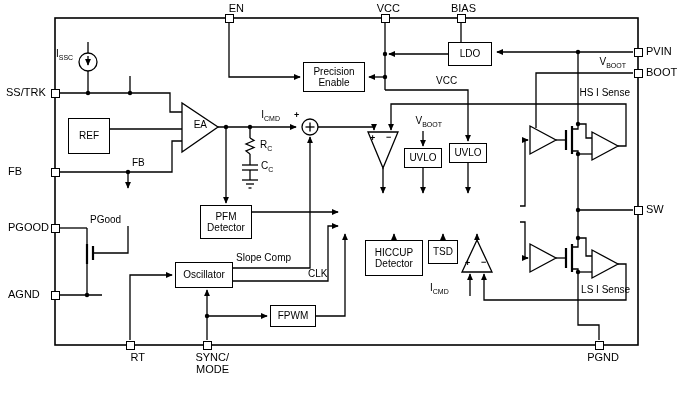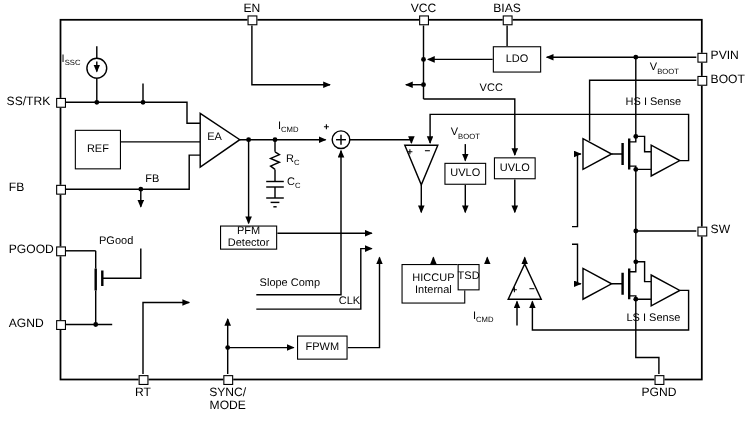--- a/index.html
+++ b/index.html
@@ -10,21 +10,21 @@
   .wire{fill:none;stroke:#000;stroke-width:1.3}
   .bar{fill:none;stroke:#000;stroke-width:2.2}
   .shape{fill:#fff;stroke:#000;stroke-width:1.3}
   .dot{fill:#000;stroke:none}
   .blk{position:absolute;border:1.4px solid #000;background:#fff;display:flex;
        align-items:center;justify-content:center;text-align:center;
        font-size:10px;line-height:1.12;padding:1px}
   .pin{position:absolute;width:9px;height:9px;border:1.5px solid #000;background:#fff}
   .lbl{position:absolute;font-size:10px;white-space:nowrap;line-height:1.05}
   .pinlbl{position:absolute;font-size:11px;white-space:nowrap;line-height:1.05}
-  .ctr{text-align:center}
+  .ctr{text-align:right}
   .rgt{text-align:left}
   .sign{position:absolute;font-size:9px;font-weight:bold;line-height:1}
   sub{font-size:7px}
   .cl{letter-spacing:.5px}
 </style>
 </head>
 <body>
 
 <div class="stage">
 
@@ -147,37 +147,43 @@
         <circle class="dot" cx="578" cy="124" r="2.2"></circle>
       <circle class="dot" cx="578" cy="154" r="2.2"></circle>
         <circle class="dot" cx="578" cy="238" r="2.2"></circle>
       <circle class="dot" cx="578" cy="272" r="2.2"></circle>
     </g>
   </svg>
 
   <div class="blk" style="left:68px;top:118px;width:42px;height:36px">
       <span>REF</span>
     </div>
-  <div class="blk" style="left:200px;top:205px;width:52px;height:22px">
+  <div class="blk" style="left:200px;top:205px;width:52px;height:34px">
       <span>PFM Detector</span>
+    </div>
+  <div class="blk" style="left:303px;top:62px;width:62px;height:30px">
+      <span>Precision Enable</span>
     </div>
   <div class="blk" style="left:448px;top:42px;width:44px;height:24px">
       <span>LDO</span>
     </div>
   <div class="blk" style="left:404px;top:148px;width:38px;height:20px">
       <span>UVLO</span>
     </div>
   <div class="blk" style="left:449px;top:143px;width:38px;height:20px">
       <span>UVLO</span>
     </div>
   <div class="blk" style="left:365px;top:240px;width:58px;height:36px">
-      <span>HICCUP Internal</span>
-    </div>
-  <div class="blk" style="left:416px;top:240px;width:20px;height:24px">
+      <span>HICCUP Detector</span>
+    </div>
+  <div class="blk" style="left:428px;top:240px;width:30px;height:24px">
       <span>TSD</span>
+    </div>
+  <div class="blk" style="left:175px;top:262px;width:58px;height:26px">
+      <span>Oscillator</span>
     </div>
   <div class="blk" style="left:270px;top:305px;width:46px;height:22px">
       <span>FPWM</span>
     </div>
 
   <div class="pin" style="left:224.5px;top:13.5px"></div>
   <div class="pin" style="left:380.5px;top:13.5px"></div>
   <div class="pin" style="left:456.5px;top:13.5px"></div>
   <div class="pin" style="left:633.5px;top:47.5px"></div>
   <div class="pin" style="left:633.5px;top:68.5px"></div>

